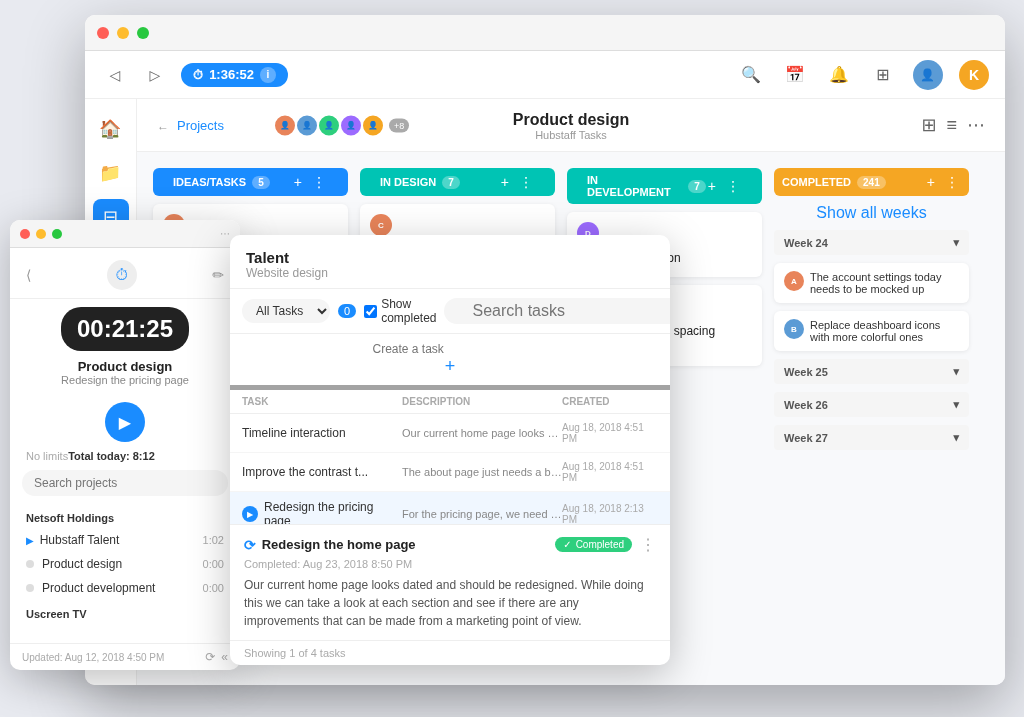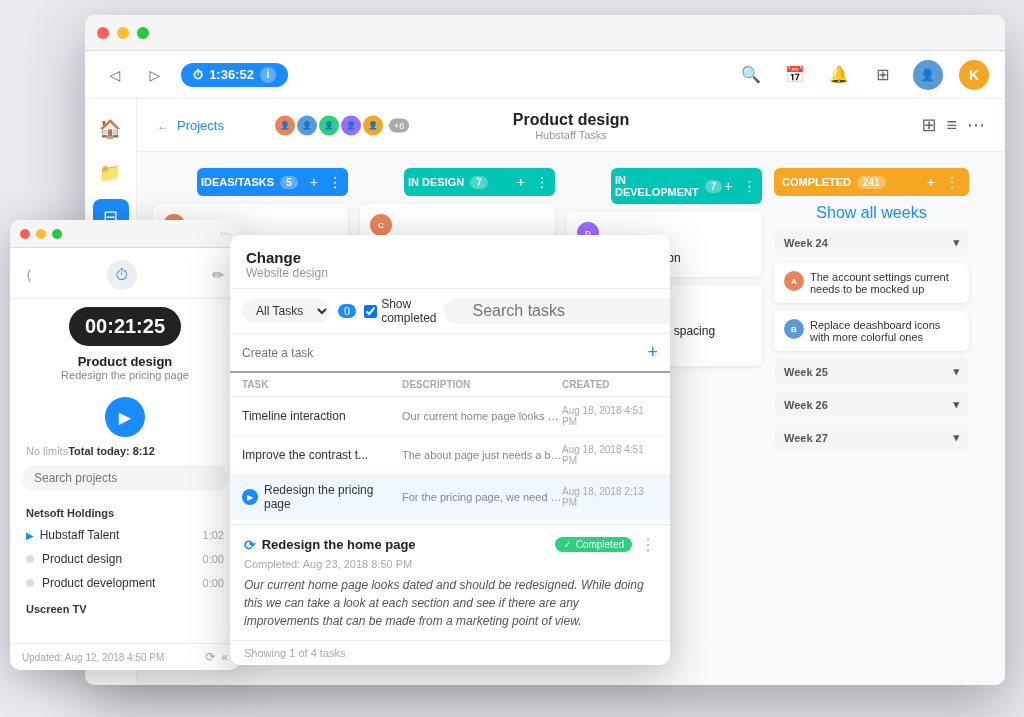--- a/index.html
+++ b/index.html
@@ -242,26 +242,25 @@
       margin-right: 12px;
       display: flex;
       flex-direction: column;
       gap: 8px;
     }
 
     .kanban-col-header {
       display: flex;
       align-items: center;
       justify-content: space-between;
-      padding: 6px 4px;
+      padding: 6px 20px;
       border-radius: 6px;
       font-size: 11px;
       font-weight: 700;
       color: #fff;
-      margin-left: 44px;
     }
     .kanban-col-header.blue { background: #1a8cff; }
     .kanban-col-header.teal { background: #00c4b4; }
 
     .col-header-left { display: flex; align-items: center; gap: 6px; }
     .col-count {
       background: rgba(255,255,255,0.3);
       border-radius: 10px;
       padding: 1px 6px;
       font-size: 10px;
@@ -407,21 +406,21 @@
       color: #999; font-size: 14px;
     }
 
     .timer-display {
       text-align: center;
       padding: 8px 16px;
     }
     .timer-clock {
       background: #222;
       color: #fff;
-      font-size: 20px;
+      font-size: 24px;
       font-weight: 700;
       padding: 8px 16px;
       border-radius: 20px;
       display: inline-block;
       margin-bottom: 8px;
     }
     .timer-project {
       font-size: 13px;
       font-weight: 600;
       color: #222;
@@ -583,24 +582,25 @@
     }
     .task-search-icon {
       position: absolute;
       left: 8px;
       color: #aaa;
       font-size: 12px;
     }
 
     .create-task-row {
       padding: 8px 12px;
-      border-bottom: 2px solid #a3a3a3;
+      border-bottom: 5px solid #a3a3a3;
       display: flex;
       align-items: center;
       justify-content: space-between;
+      flex-direction: column;
     }
     .create-task-input {
       border: none;
       outline: none;
       font-size: 12px;
       color: #aaa;
       flex: 1;
     }
     .add-task-btn {
       background: none;
@@ -697,21 +697,20 @@
     }
     .task-detail-meta {
       font-size: 11px;
       color: #aaa;
       margin-bottom: 6px;
     }
     .task-detail-desc {
       font-size: 12px;
       color: #555;
       line-height: 1.5;
-      font-style: italic;
     }
     .td-action-btn {
       background: none; border: none; cursor: pointer;
       color: #aaa; font-size: 16px;
     }
 
     .modal-footer {
       padding: 6px 14px;
       border-top: 1px solid #eee;
       font-size: 11px;
@@ -880,21 +879,21 @@
               <button class="col-header-btn">⋮</button>
             </div>
           </div>
           <div class="show-all-weeks">Show all weeks</div>
           <div class="week-row">
             <span>Week 24</span>
             <span>▾</span>
           </div>
           <div class="completed-card">
             <div class="c-avatar" style="background:#e8845a;">A</div>
-            <span>The account settings current needs to be mocked up</span>
+            <span>The account settings today needs to be mocked up</span>
           </div>
           <div class="completed-card">
             <div class="c-avatar" style="background:#5b9bd5;">B</div>
             <span>Replace deashboard icons with more colorful ones</span>
           </div>
           <div class="week-row">
             <span>Week 25</span>
             <span>▾</span>
           </div>
           <div class="week-row">
@@ -973,21 +972,21 @@
     <span>Updated: Aug 12, 2018 4:50 PM</span>
     <div style="display:flex;gap:6px;">
       <button style="background:none;border:none;cursor:pointer;color:#aaa;font-size:12px;">⟳</button>
       <button style="background:none;border:none;cursor:pointer;color:#aaa;font-size:12px;">«</button>
     </div>
   </div>
 </div>
 
 <div class="tasks-modal">
   <div class="modal-header">
-    <div class="modal-title">Change</div>
+    <div class="modal-title">Talent</div>
     <div class="modal-sub">Website design</div>
   </div>
 
   <div class="modal-toolbar">
     <select class="task-filter-select">
       <option>All Tasks</option>
     </select>
     <span class="task-count-badge">0</span>
     <label class="show-completed-label">
       <input type="checkbox" checked="" style="">

